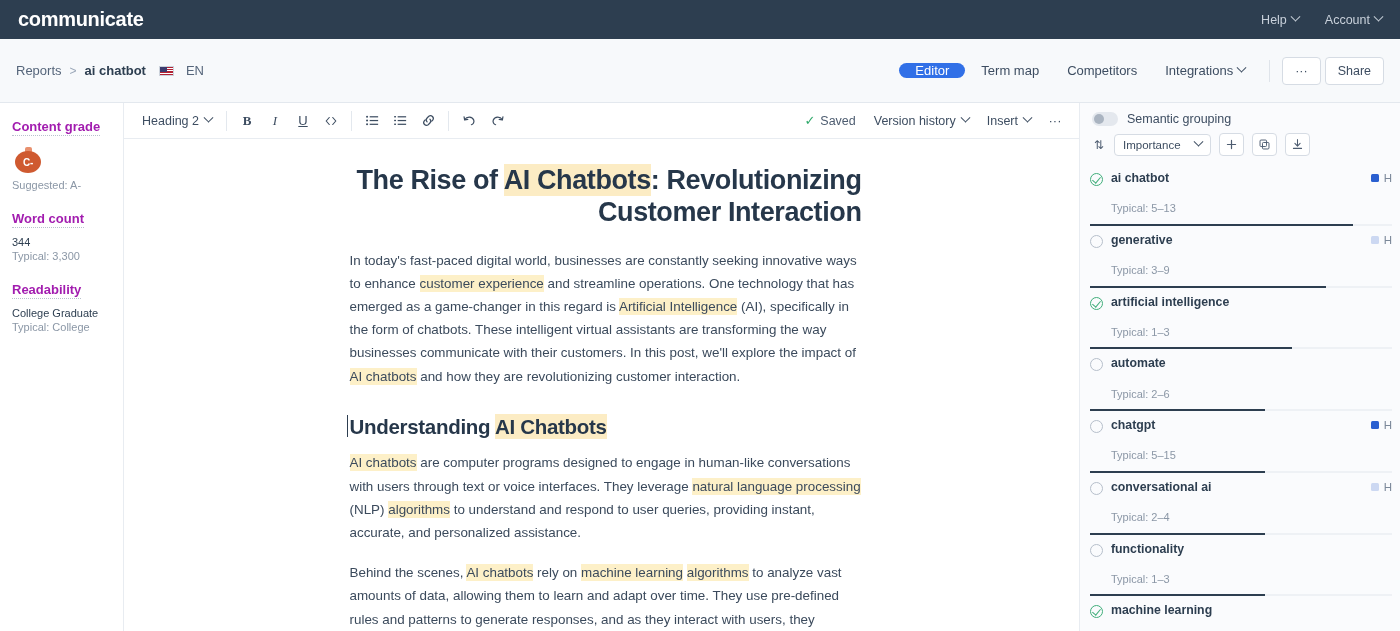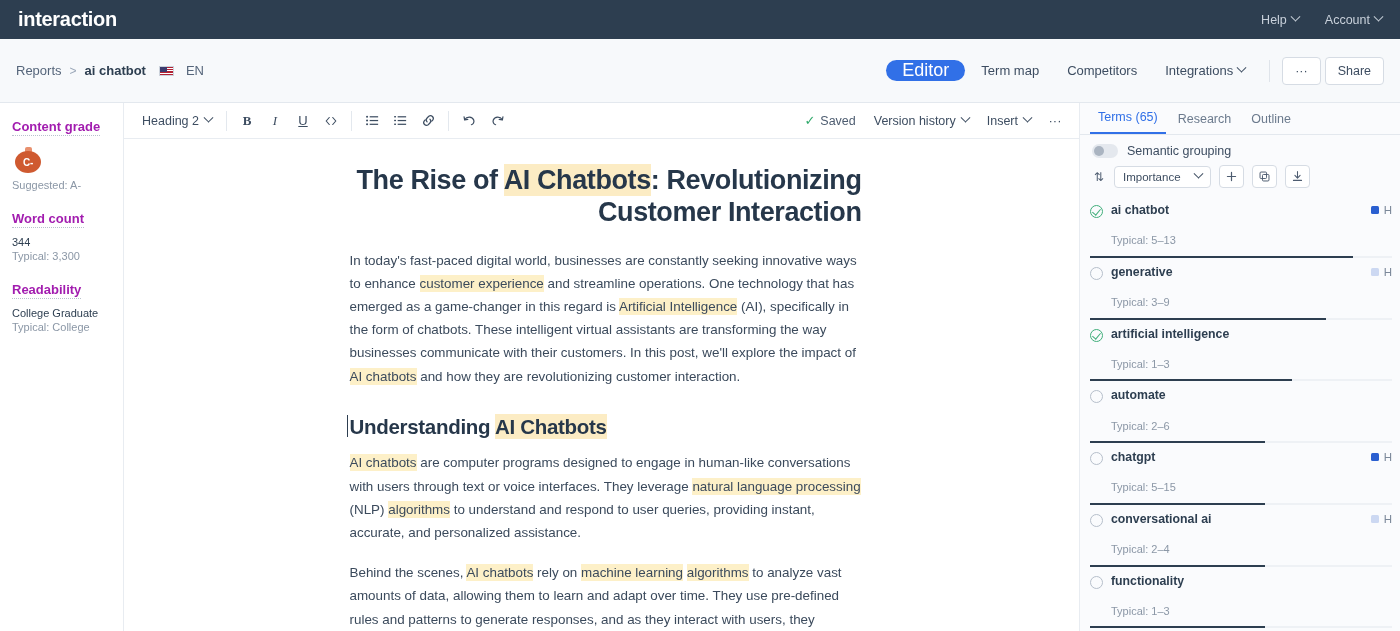--- a/index.html
+++ b/index.html
@@ -86,21 +86,21 @@
 
   .crumb-right {
     margin-left: auto;
     display: flex;
     align-items: center;
     gap: 4px;
   }
   .pill {
     background: #3170e7;
     color: #fff;
-    font-size: 18px;
+    font-size: 13px;
     padding: 0 16px;
     border-radius: 14px;
     cursor: pointer;
   }
   .navbtn {
     color: #3d4d61;
     font-size: 13px;
     padding: 6px 12px;
     cursor: pointer;
     display: flex;
@@ -443,21 +443,21 @@
   }
   .bar-fill {
     height: 2px;
     background: #2d3e50;
   }
 </style>
 </head>
 <body>
 
 <div class="topbar">
-  <div class="logo">interaction</div>
+  <div class="logo">communicate</div>
   <div class="topbar-right">
     <div class="topnav-item">
       <span>Help</span>
       <span class="caret"></span>
     </div>
     <div class="topnav-item">
       <span>Account</span>
       <span class="caret"></span>
     </div>
   </div>
@@ -584,25 +584,20 @@
             <p class="doc-p"><span>In today's fast-paced digital world, businesses are constantly seeking innovative ways to enhance </span><mark>customer experience</mark><span> and streamline operations. One technology that has emerged as a game-changer in this regard is </span><mark>Artificial Intelligence</mark><span> (AI), specifically in the form of chatbots. These intelligent virtual assistants are transforming the way businesses communicate with their customers. In this post, we'll explore the impact of </span><mark>AI chatbots</mark><span> and how they are revolutionizing customer interaction.</span></p>
             <h2 class="doc-h2 caret-here"><span>Understanding </span><mark>AI Chatbots</mark></h2>
             <p class="doc-p"><mark>AI chatbots</mark><span> are computer programs designed to engage in human-like conversations with users through text or voice interfaces. They leverage </span><mark>natural language processing</mark><span> (NLP) </span><mark>algorithms</mark><span> to understand and respond to user queries, providing instant, accurate, and personalized assistance.</span></p>
             <p class="doc-p"><span>Behind the scenes, </span><mark>AI chatbots</mark><span> rely on </span><mark>machine learning</mark><span> </span><mark>algorithms</mark><span> to analyze vast amounts of data, allowing them to learn and adapt over time. They use pre-defined rules and patterns to generate responses, and as they interact with users, they continuously refine their understanding and capabilities.</span></p>
           </div>
       </div>
     </div>
   </div>
 
   <div class="rightcol">
-    <div class="rtabs" id="panel-tabs">
-        <div class="rtab active">Terms (65)</div>
-        <div class="rtab">Research</div>
-        <div class="rtab">Outline</div>
-      </div>
 
     <div class="sem-row">
       <div class="toggle"></div>
       <div class="sem-label">Semantic grouping</div>
     </div>
 
     <div class="ctrl-row">
       <div class="sort-icon">⇅</div>
       <div class="sel-box">
         <span>Importance</span>

